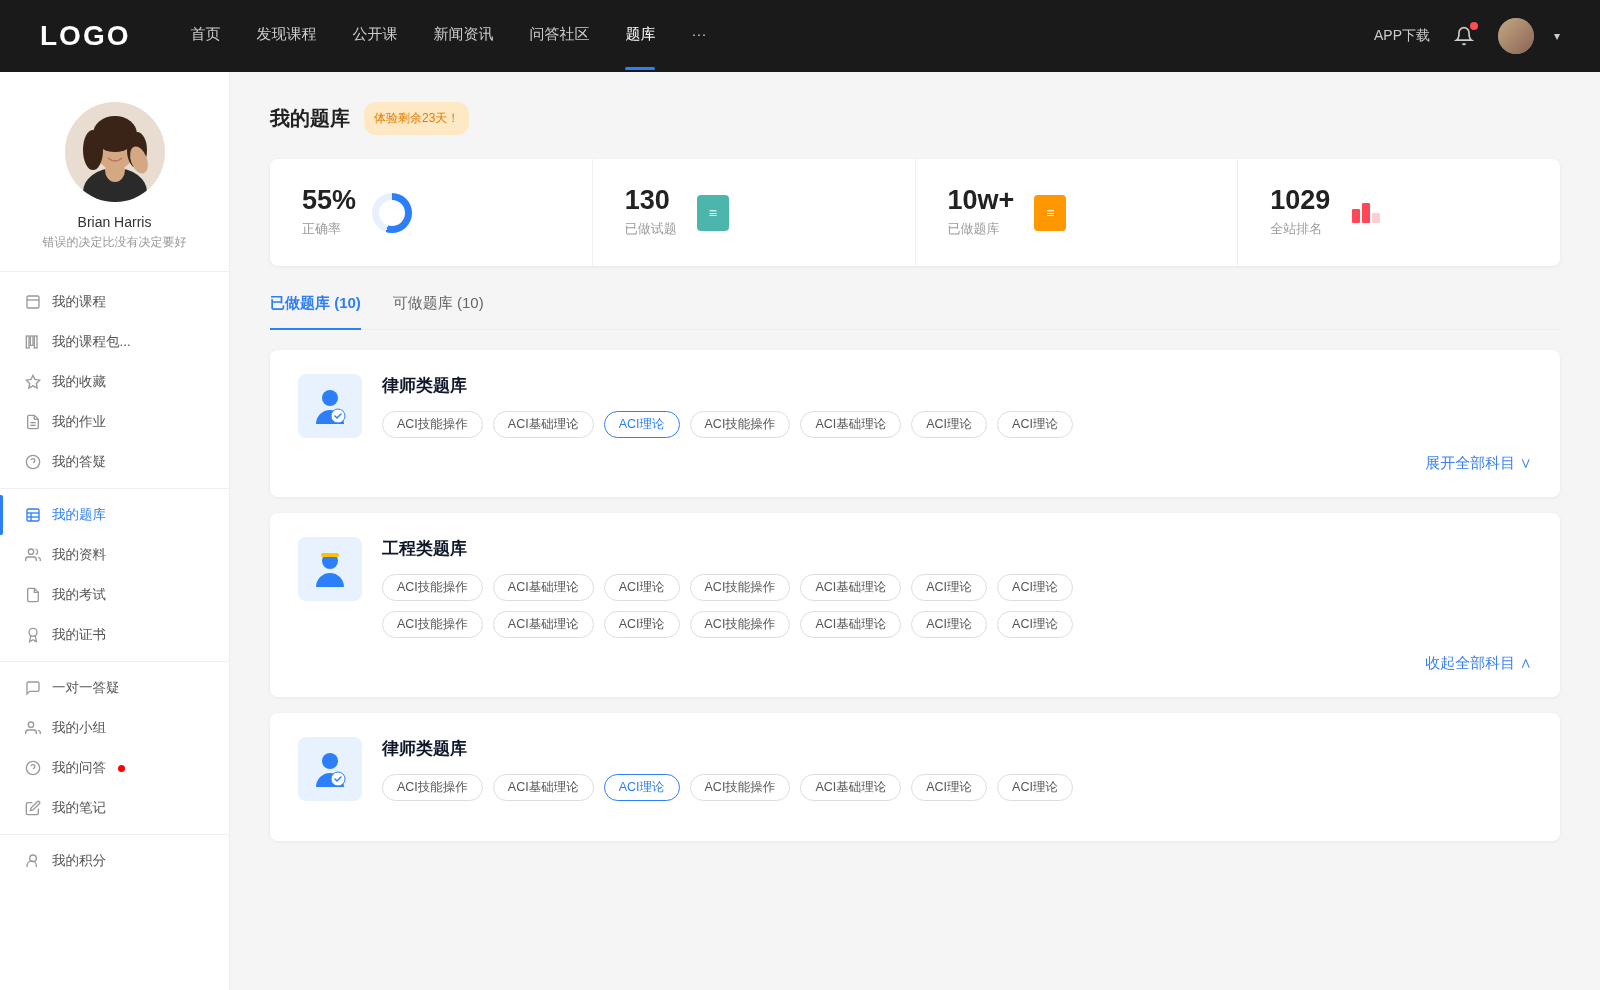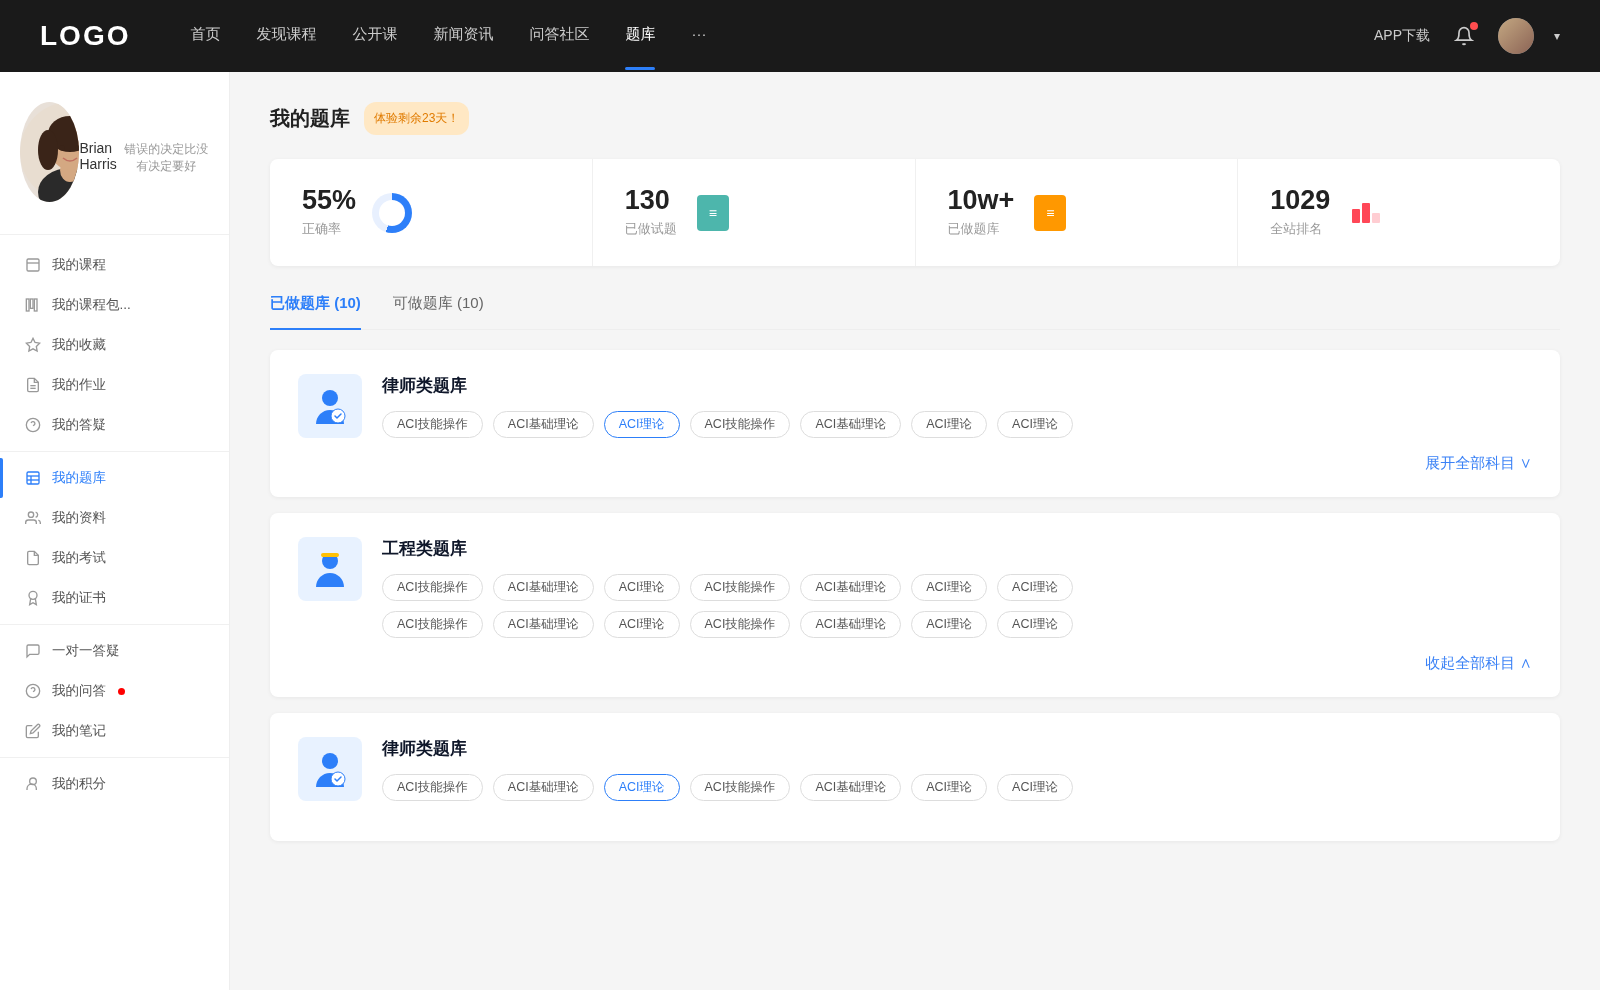--- a/index.html
+++ b/index.html
@@ -92,21 +92,21 @@
     
     .sidebar {
       width: 230px;
       background: white;
       padding: 30px 0 20px;
       flex-shrink: 0;
       border-right: 1px solid #eee;
     }
     .sidebar-profile {
       display: flex;
-      flex-direction: row;
+      flex-direction: column;
       align-items: center;
       padding: 0 20px 20px;
       border-bottom: 1px solid #f0f0f0;
       margin-bottom: 10px;
     }
     .profile-avatar {
       width: 100px; height: 100px;
       border-radius: 50%;
       overflow: hidden;
       background: #e8e0d8;
@@ -525,20 +525,30 @@
         <span class="sidebar-icon">
           <svg width="16" height="16" viewBox="0 0 24 24" fill="none" stroke="currentColor" stroke-width="2">
               <path d="M21 15a2 2 0 0 1-2 2H7l-4 4V5a2 2 0 0 1 2-2h14a2 2 0 0 1 2 2z"></path>
             </svg>
         </span>
         <span>一对一答疑</span>
       </li>
       <li class="sidebar-menu-item">
         <span class="sidebar-icon">
           <svg width="16" height="16" viewBox="0 0 24 24" fill="none" stroke="currentColor" stroke-width="2">
+              <path d="M17 21v-2a4 4 0 0 0-4-4H5a4 4 0 0 0-4 4v2"></path>
+              <circle cx="9" cy="7" r="4"></circle>
+              <path d="M23 21v-2a4 4 0 0 0-3-3.87"></path>
+            </svg>
+        </span>
+        <span>我的小组</span>
+      </li>
+      <li class="sidebar-menu-item">
+        <span class="sidebar-icon">
+          <svg width="16" height="16" viewBox="0 0 24 24" fill="none" stroke="currentColor" stroke-width="2">
               <circle cx="12" cy="12" r="10"></circle>
               <path d="M9.09 9a3 3 0 0 1 5.83 1c0 2-3 3-3 3"></path>
               <line x1="12" y1="17" x2="12.01" y2="17" stroke-width="3"></line>
             </svg>
         </span>
         <span>我的问答</span>
         <span class="red-dot"></span>
       </li>
       <li class="sidebar-menu-item">
         <span class="sidebar-icon">

